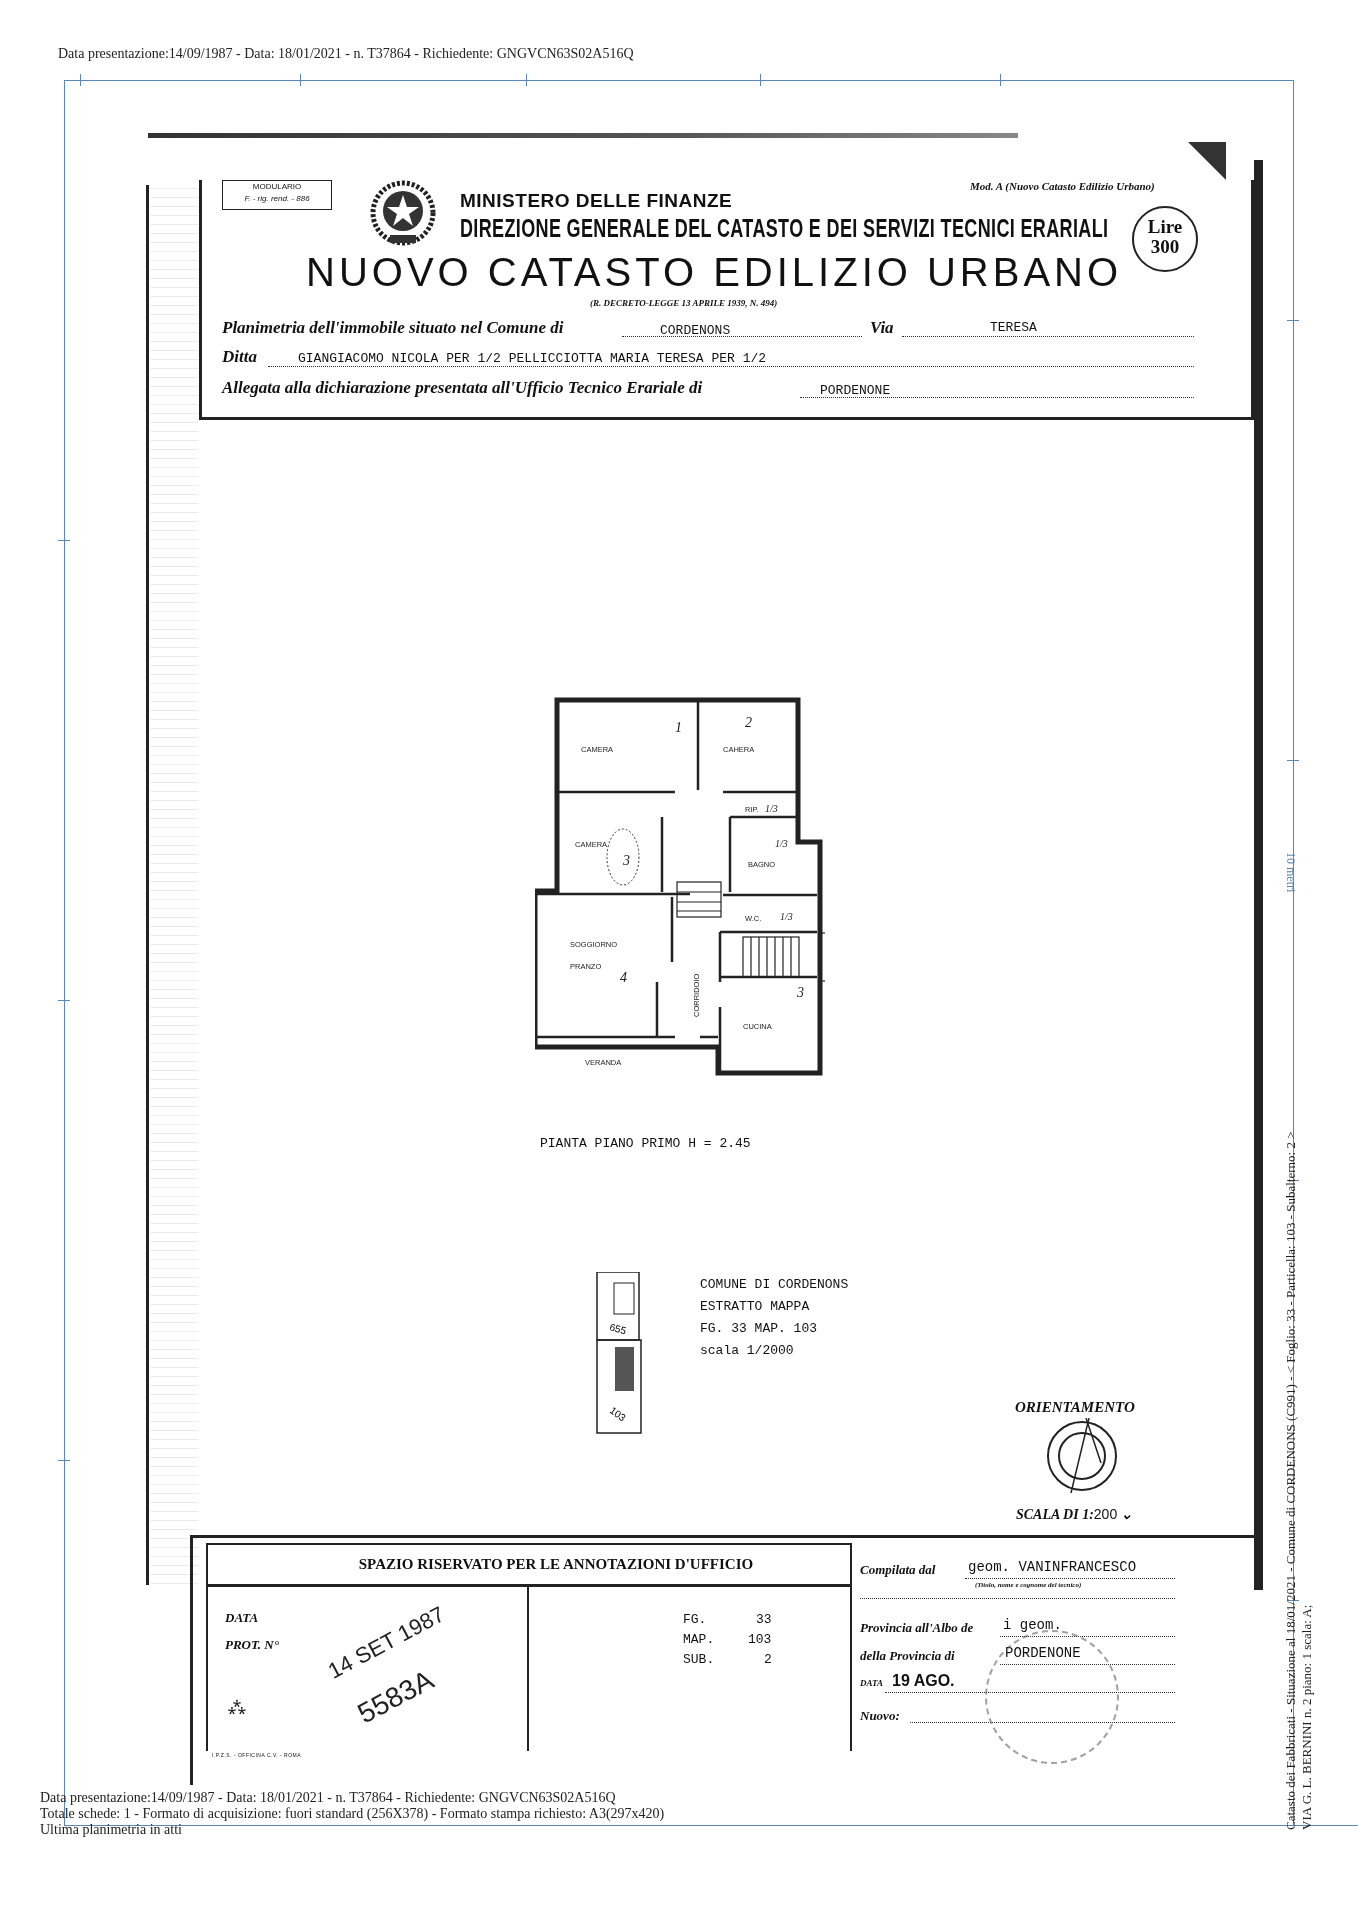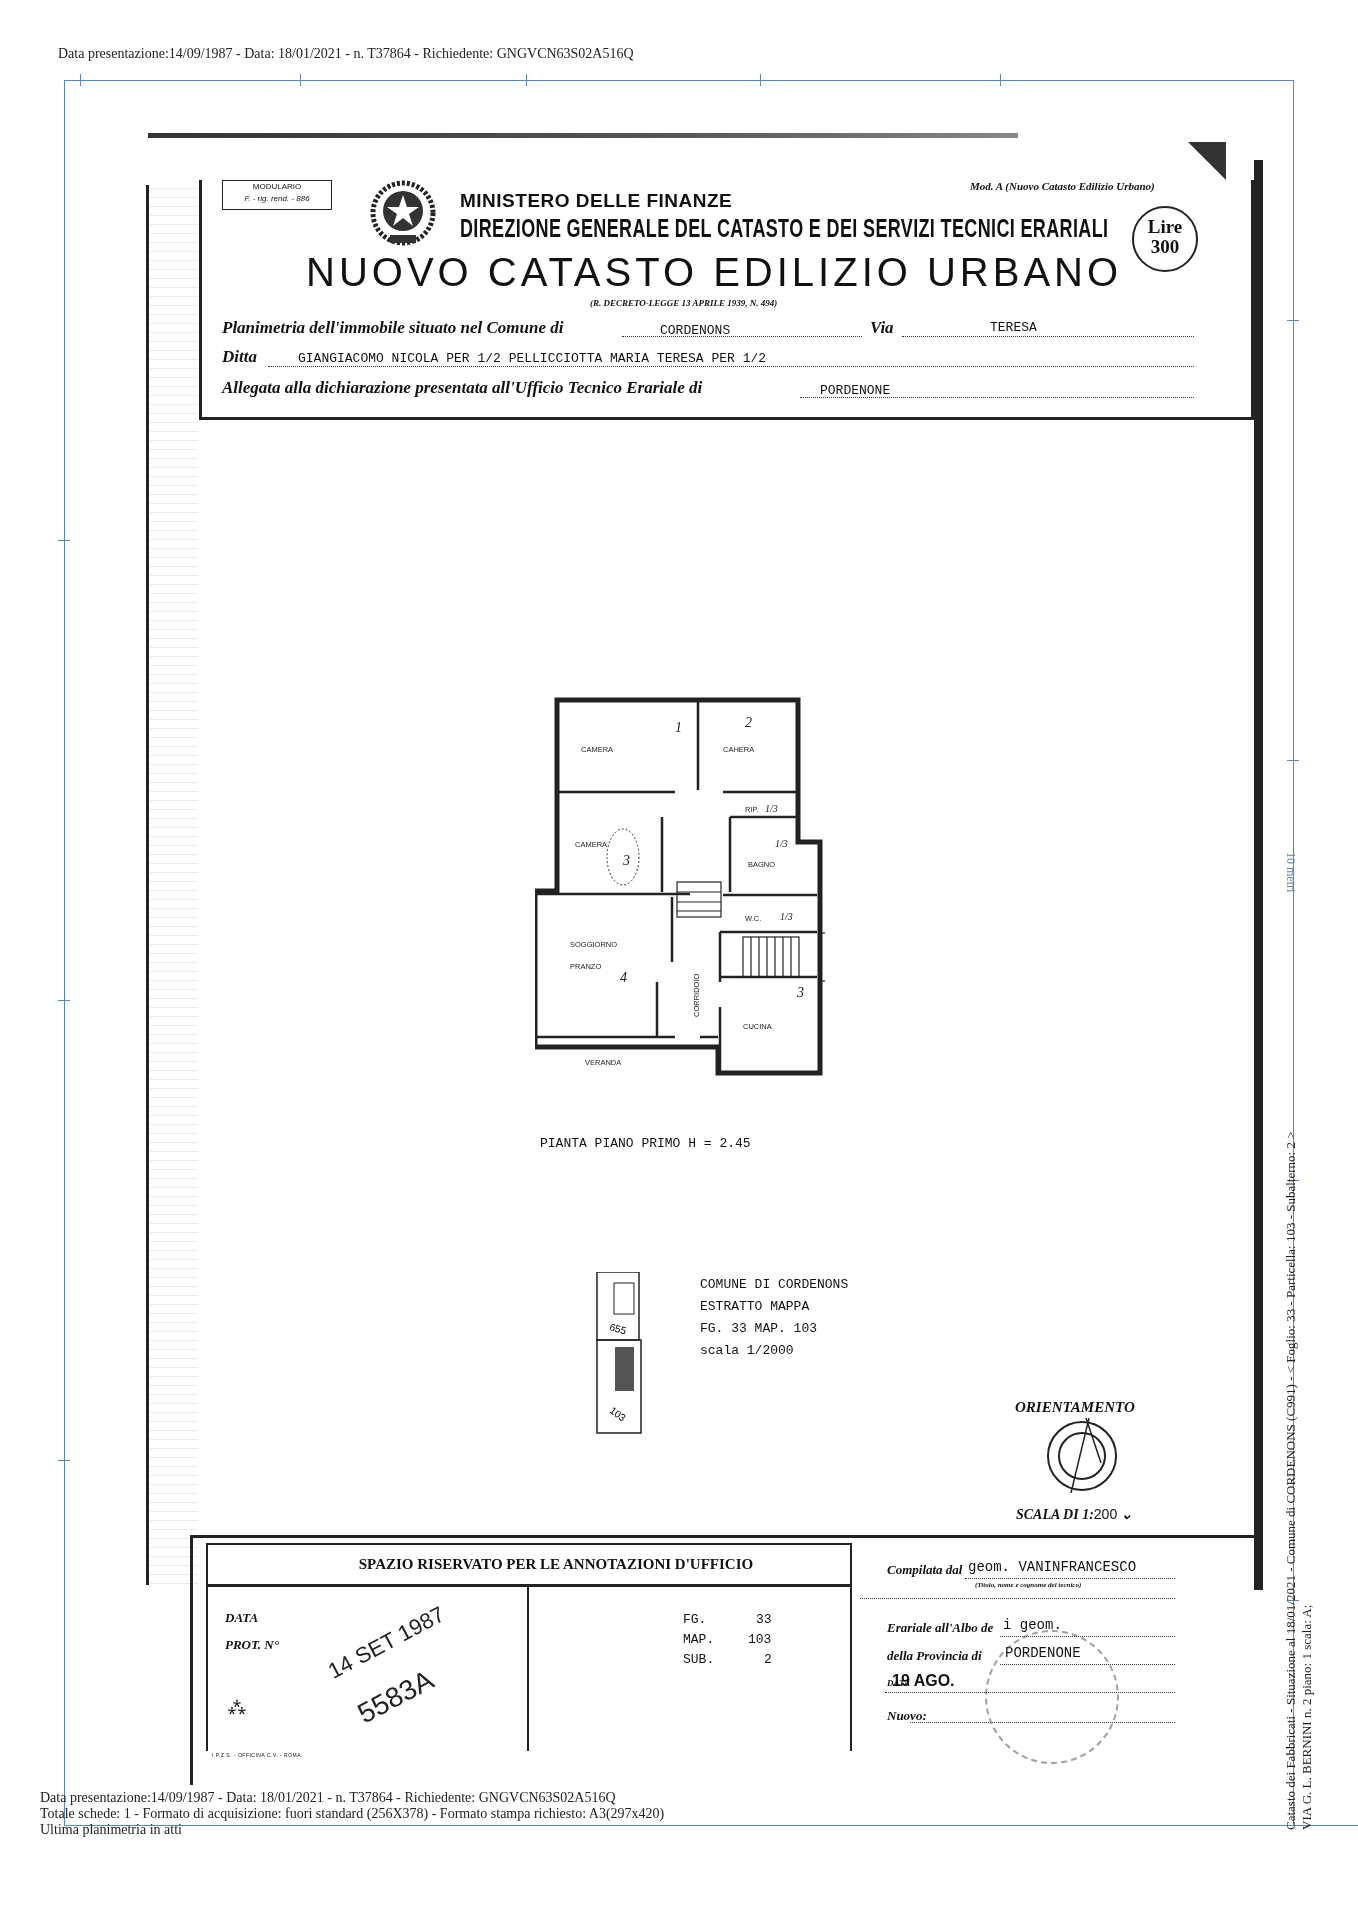--- a/index.html
+++ b/index.html
@@ -36,21 +36,21 @@
   .scala span{font-style:normal;font-weight:normal;font-family:"Liberation Sans",sans-serif;}
   .lower-left-line{left:190px;top:1535px;width:1066px;height:3px;background:#222;}
   .office-box{left:206px;top:1543px;width:646px;height:208px;border:2.5px solid #222;border-bottom:none;box-sizing:border-box;}
   .office-title{left:206px;top:1556px;width:700px;text-align:center;font-weight:bold;font-size:15px;}
   .office-hr{left:206px;top:1584px;width:646px;height:2.5px;background:#222;}
   .office-vr{left:527px;top:1586px;width:2px;height:165px;background:#222;}
   .lbl-i{font-style:italic;font-weight:bold;font-size:13px;}
   .mono{font-family:"Liberation Mono",monospace;font-size:13px;}
   .hand{font-family:"Liberation Sans",sans-serif;font-size:22px;color:#222;transform:rotate(-28deg);transform-origin:left;}
   .ipzs{left:212px;top:1752px;font-family:"Liberation Sans",sans-serif;font-size:5px;letter-spacing:.5px;}
-  .comp{font-style:italic;font-weight:bold;font-size:13px;white-space:nowrap;margin-left:27px;}
+  .comp{font-style:italic;font-weight:bold;font-size:13px;white-space:nowrap;}
   .stamp{left:985px;top:1630px;width:130px;height:130px;border:2px dashed #555;border-radius:50%;opacity:.55;}
   .footer{left:40px;font-family:"Liberation Serif",serif;font-size:14px;color:#222;white-space:nowrap;}
   .vert{left:1283px;top:1830px;transform:rotate(-90deg);transform-origin:left top;font-family:"Liberation Serif",serif;font-size:13px;line-height:16px;color:#222;white-space:nowrap;}
   .tenm{left:1298px;top:852px;transform:rotate(90deg);transform-origin:left top;font-family:"Liberation Serif",serif;font-size:12px;color:#5a87b5;}
 </style>
 </head>
 <body>
 
 <div class="abs hdr-meta">Data presentazione:14/09/1987 - Data: 18/01/2021 - n. T37864 - Richiedente: GNGVCN63S02A516Q</div>
 
@@ -222,21 +222,21 @@
 <div class="abs mono" style="left:683px;top:1652px">SUB.</div>
 <div class="abs mono" style="left:764px;top:1652px">2</div>
 <div class="abs ipzs">I.P.Z.S. - OFFICINA C.V. - ROMA</div>
 
 <div class="abs comp" style="left:860px;top:1562px">Compilata dal</div>
 <div class="dotline" style="left:965px;top:1578px;width:210px"></div>
 <div class="abs mono" style="left:968px;top:1559px;font-size:14px">geom. VANINFRANCESCO</div>
 <div class="abs" style="left:975px;top:1581px;font-size:7px;font-style:italic;font-weight:bold">(Titolo, nome e cognome del tecnico)</div>
 <div class="dotline" style="left:860px;top:1598px;width:315px"></div>
 
-<div class="abs comp" style="left:860px;top:1620px">Erariale all'Albo de</div>
+<div class="abs comp" style="left:860px;top:1620px">Provincia all'Albo de</div>
 <div class="dotline" style="left:1000px;top:1636px;width:175px"></div>
 <div class="abs mono" style="left:1003px;top:1617px;font-size:14px">i geom.</div>
 
 <div class="abs comp" style="left:860px;top:1648px">della Provincia di</div>
 <div class="dotline" style="left:1000px;top:1664px;width:175px"></div>
 <div class="abs mono" style="left:1005px;top:1645px;font-size:14px">PORDENONE</div>
 
 <div class="abs comp" style="left:860px;top:1678px;font-size:9px">DATA</div>
 <div class="dotline" style="left:885px;top:1692px;width:290px"></div>
 <div class="abs" style="left:892px;top:1672px;font-family:'Liberation Sans',sans-serif;font-weight:bold;font-size:16px">19 AGO.</div>

